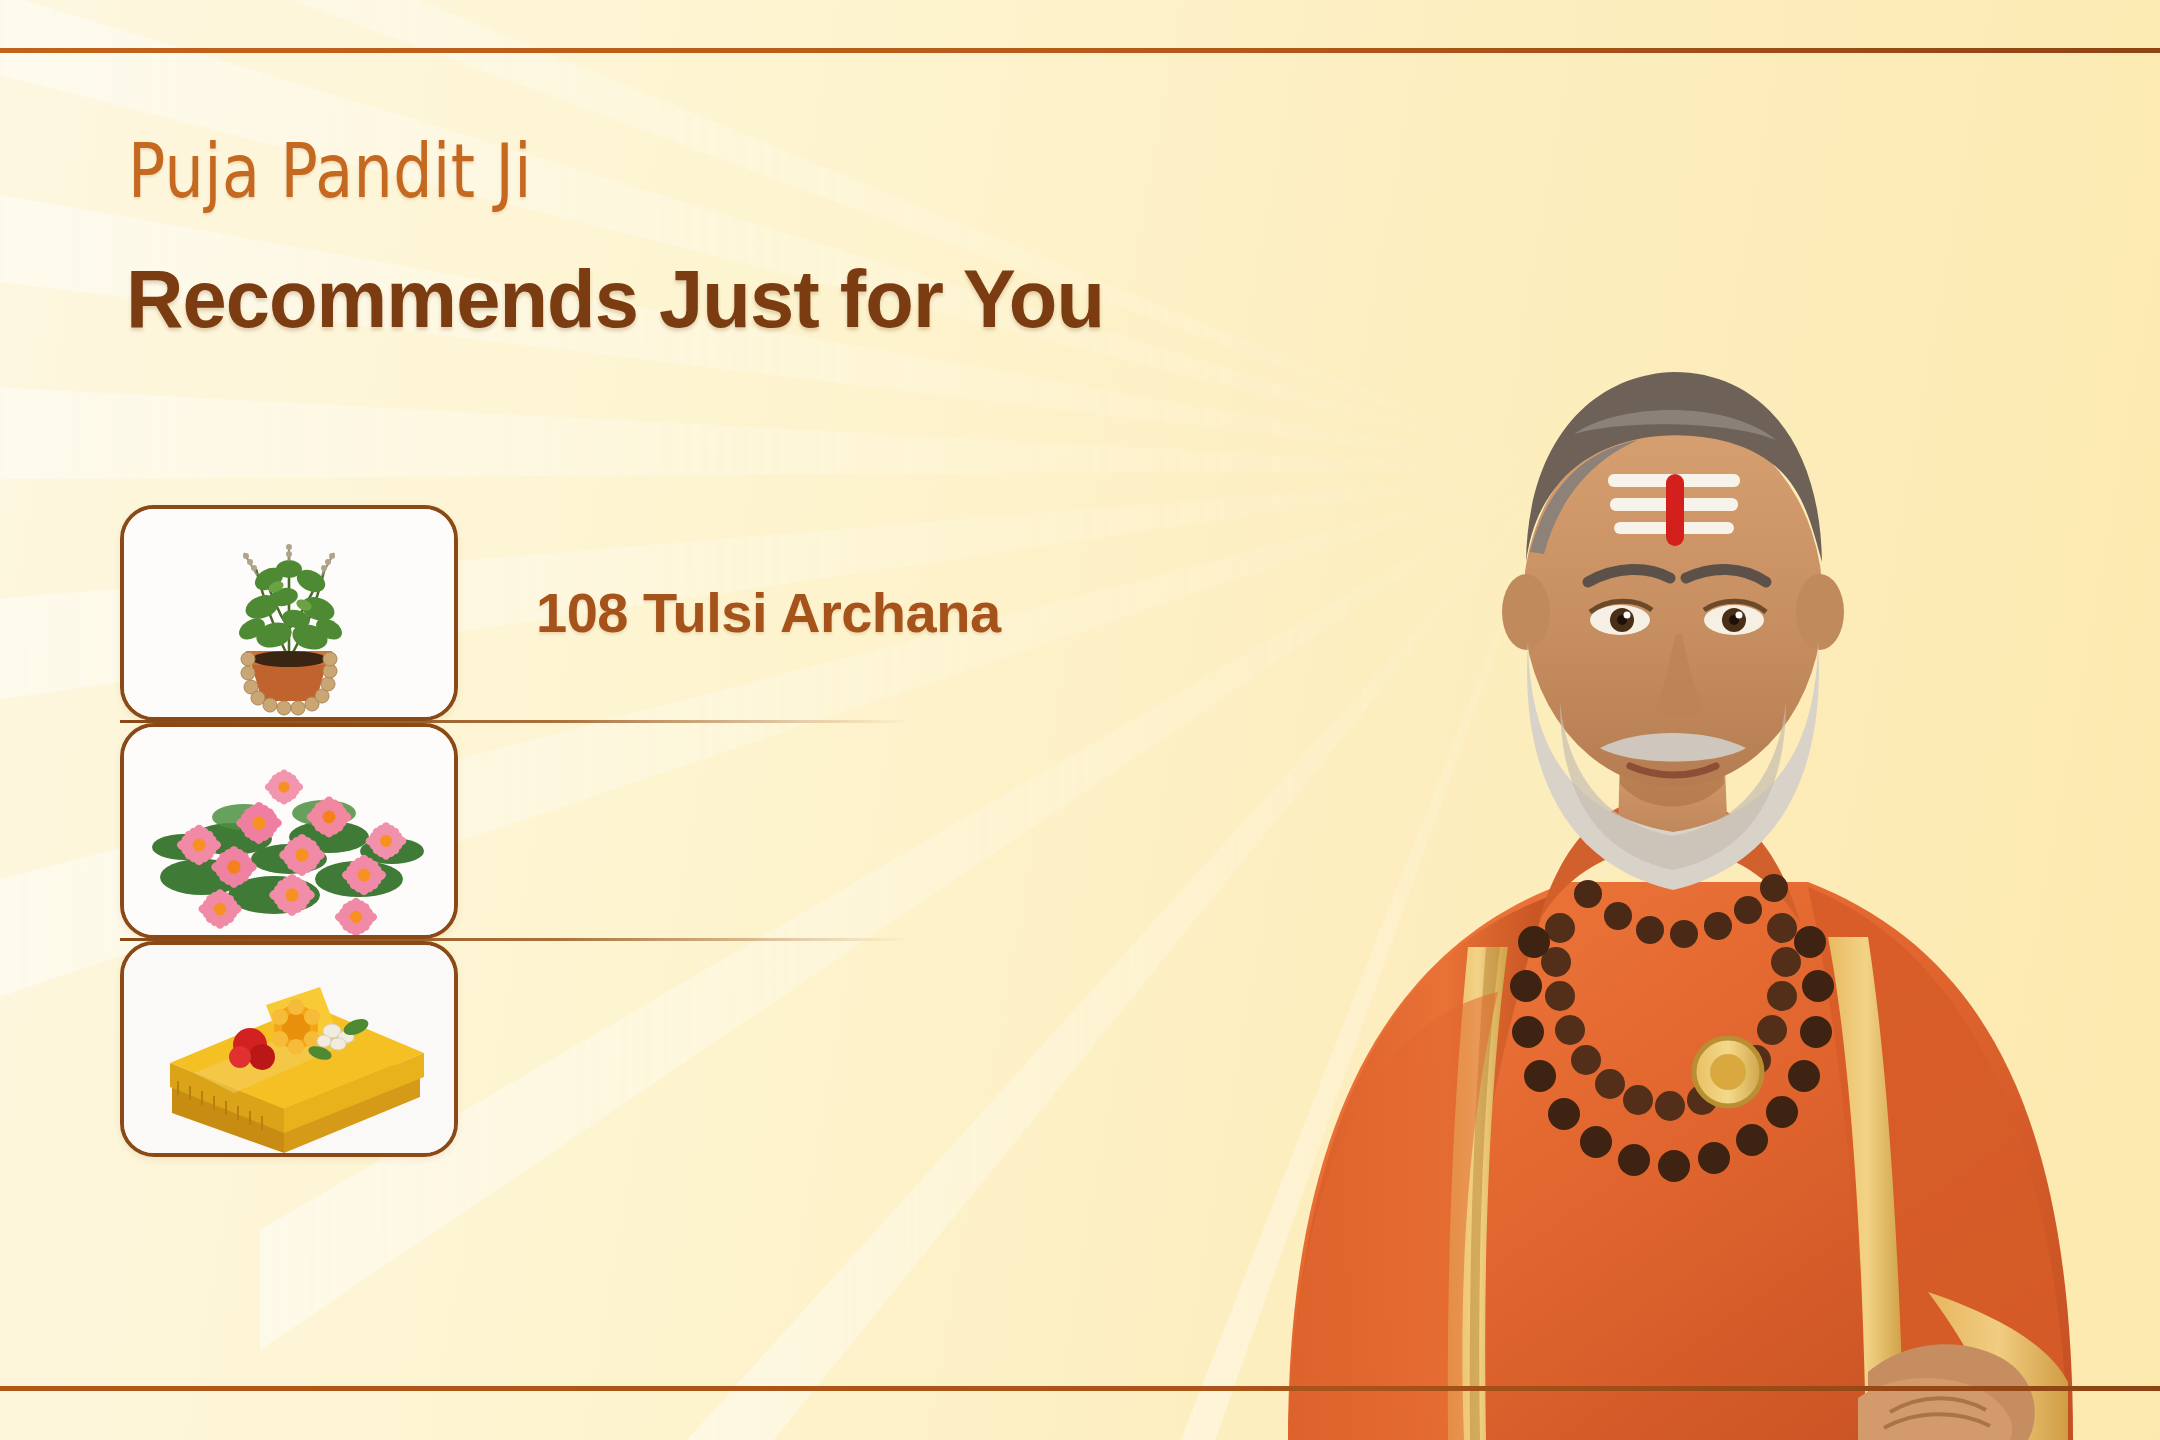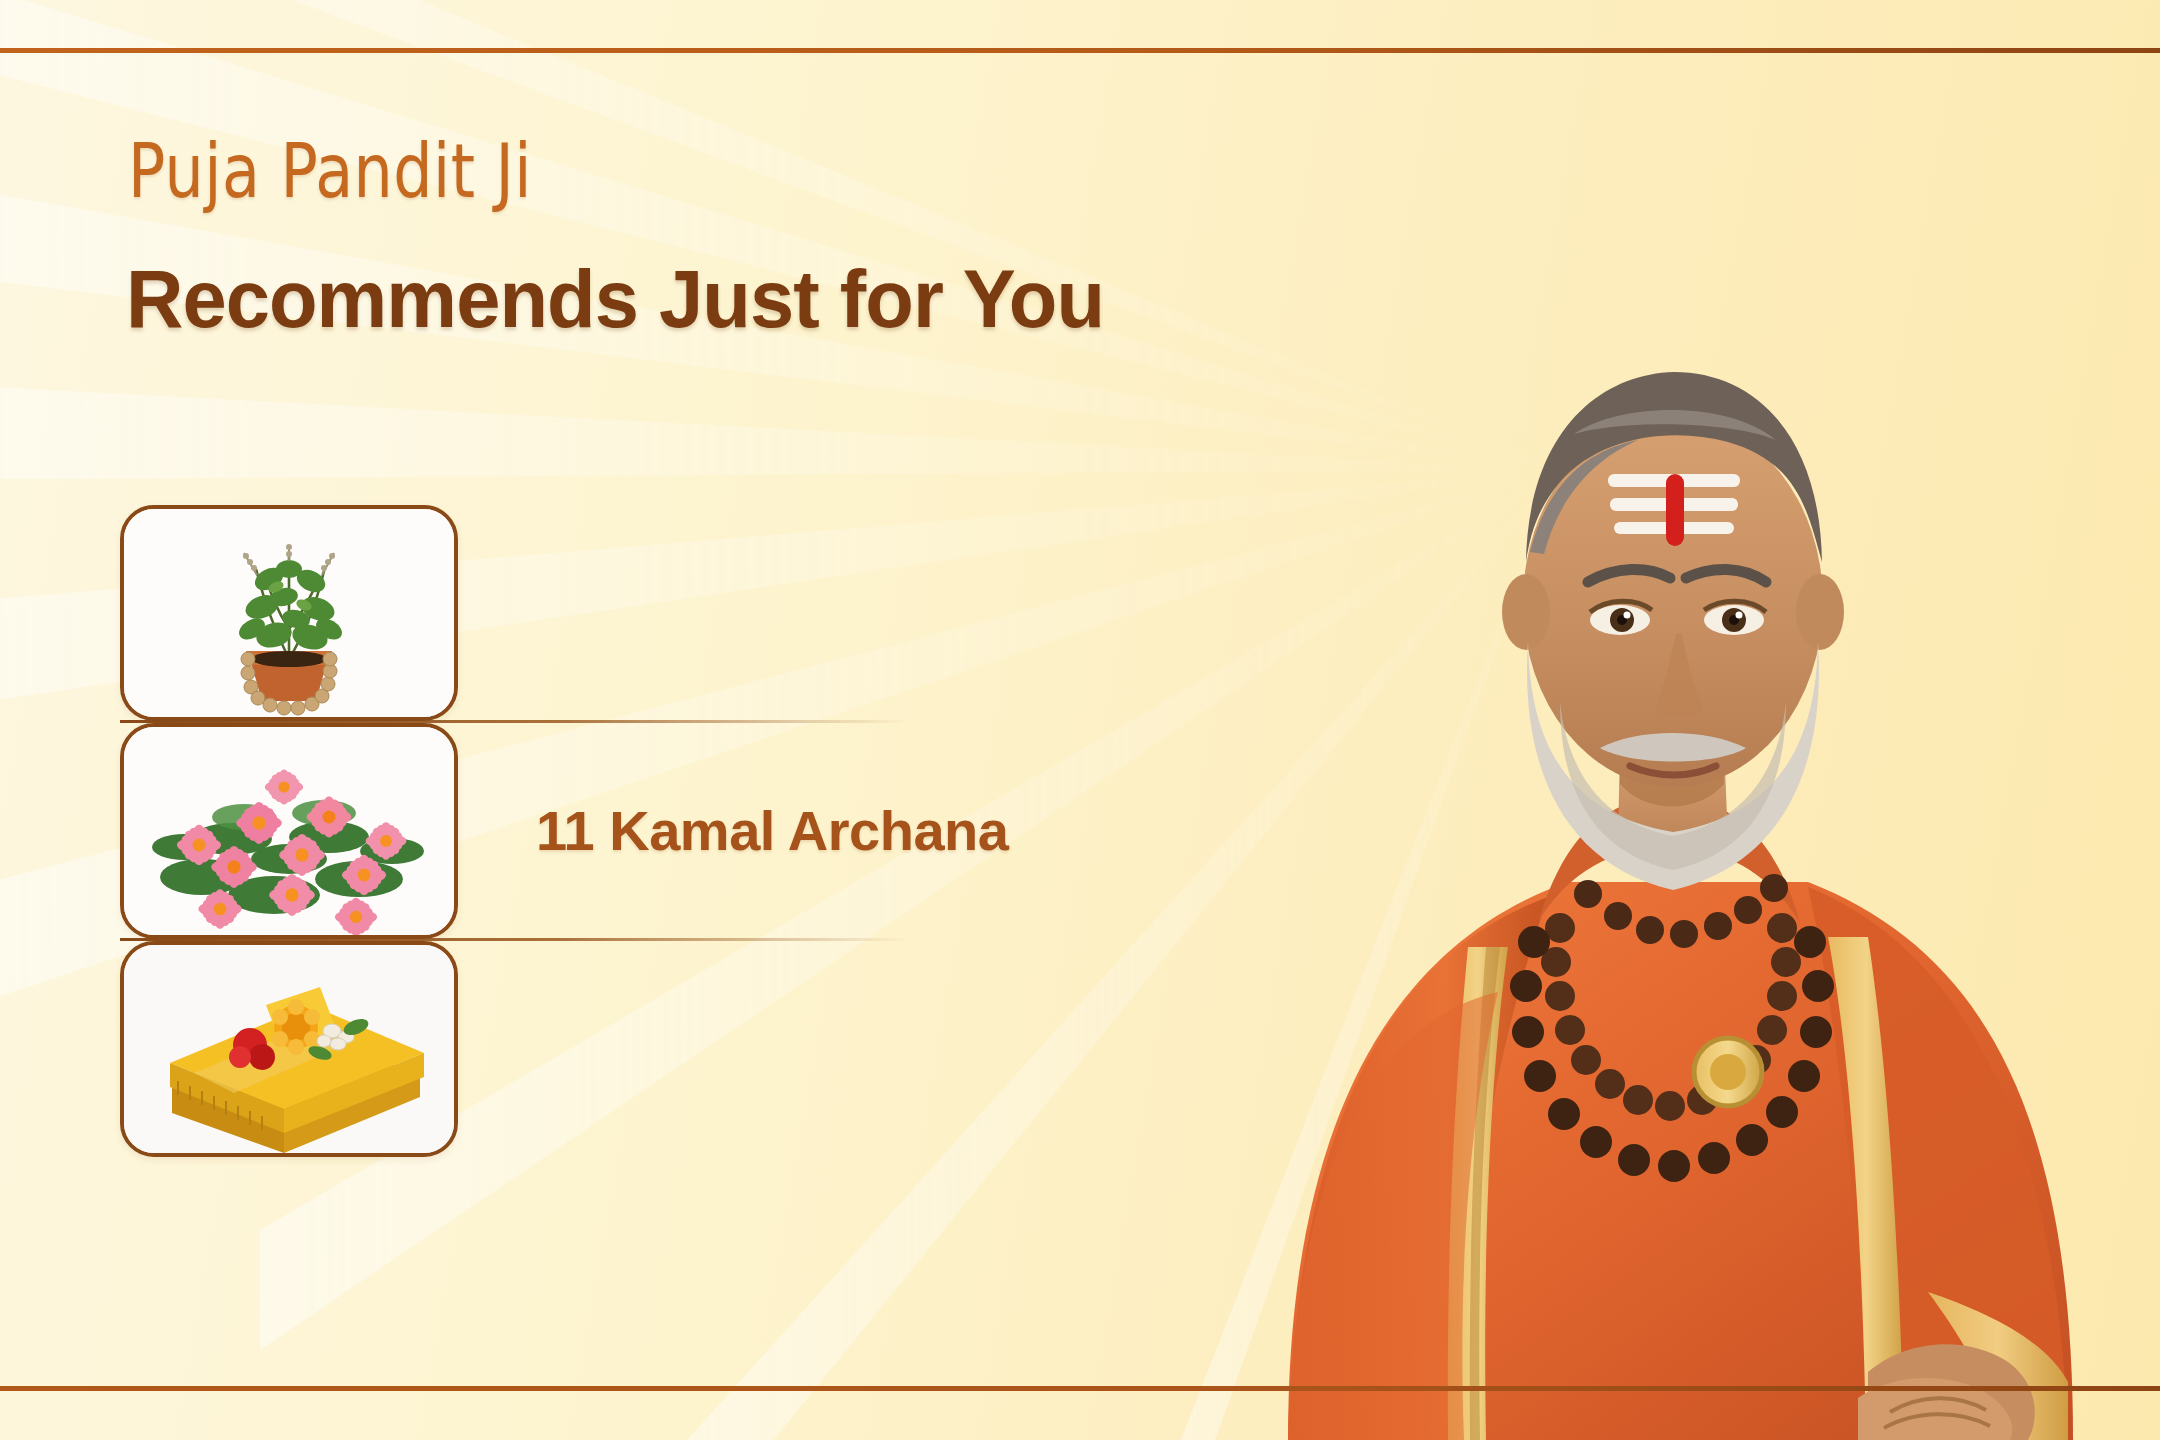--- a/index.html
+++ b/index.html
@@ -165,20 +165,21 @@
                 <circle cx="160" cy="199" r="7"></circle>
               <circle cx="174" cy="199" r="7"></circle>
                 <circle cx="188" cy="195" r="7"></circle>
                 <circle cx="198" cy="187" r="7"></circle>
               <circle cx="204" cy="175" r="7"></circle>
                 <circle cx="206" cy="162" r="7"></circle>
                 <circle cx="206" cy="150" r="7"></circle>
             </g>
           </svg>
         </div>
+        <div class="row-label">108 Tulsi Archana</div>
       </div>
 
       <div class="divider"></div>
 
       <div class="row">
         <div class="thumb">
           <svg viewBox="0 0 330 208">
             <rect x="0" y="0" width="330" height="208" fill="#fdfcfb"></rect>
             <g fill="#3f7a37">
               <ellipse cx="78" cy="150" rx="42" ry="18"></ellipse>
@@ -335,21 +336,20 @@
                   <ellipse rx="20" ry="9" transform="rotate(22)"></ellipse>
                     <ellipse rx="20" ry="9" transform="rotate(-22)"></ellipse>
                   <ellipse rx="20" ry="9" transform="rotate(68)"></ellipse>
                     <ellipse rx="20" ry="9" transform="rotate(-68)"></ellipse>
                   </g>
                 <circle r="7" fill="#f79122"></circle>
               </g>
             </g>
           </svg>
         </div>
-        <div class="row-label">11 Kamal Archana</div>
       </div>
 
       <div class="divider d2"></div>
 
       <div class="row">
         <div class="thumb">
           <svg viewBox="0 0 330 208">
             <rect x="0" y="0" width="330" height="208" fill="#fbf9f8"></rect>
 
             <path d="M48 140 L188 96 L296 128 L160 182 Z" fill="#e0a520"></path>

